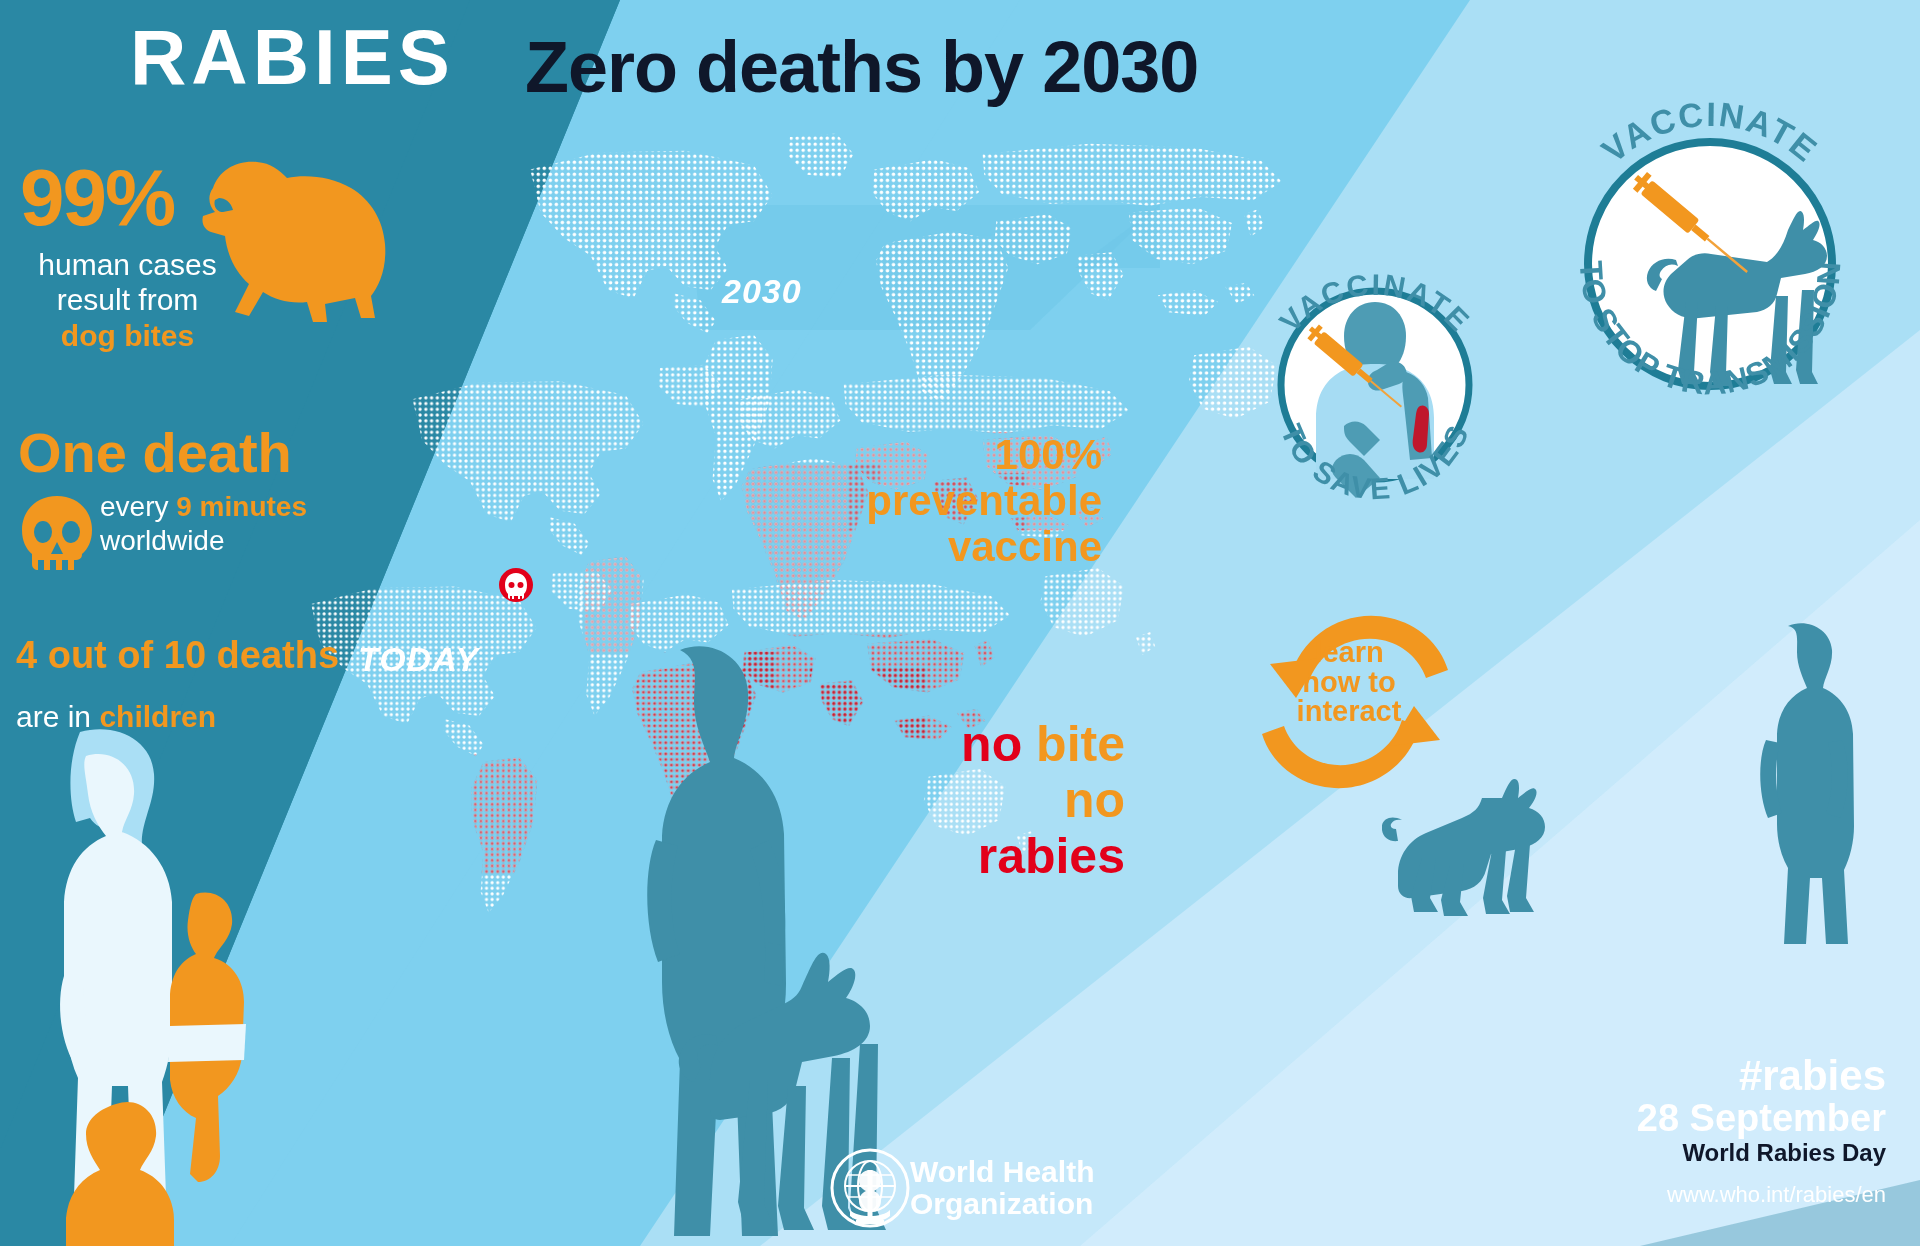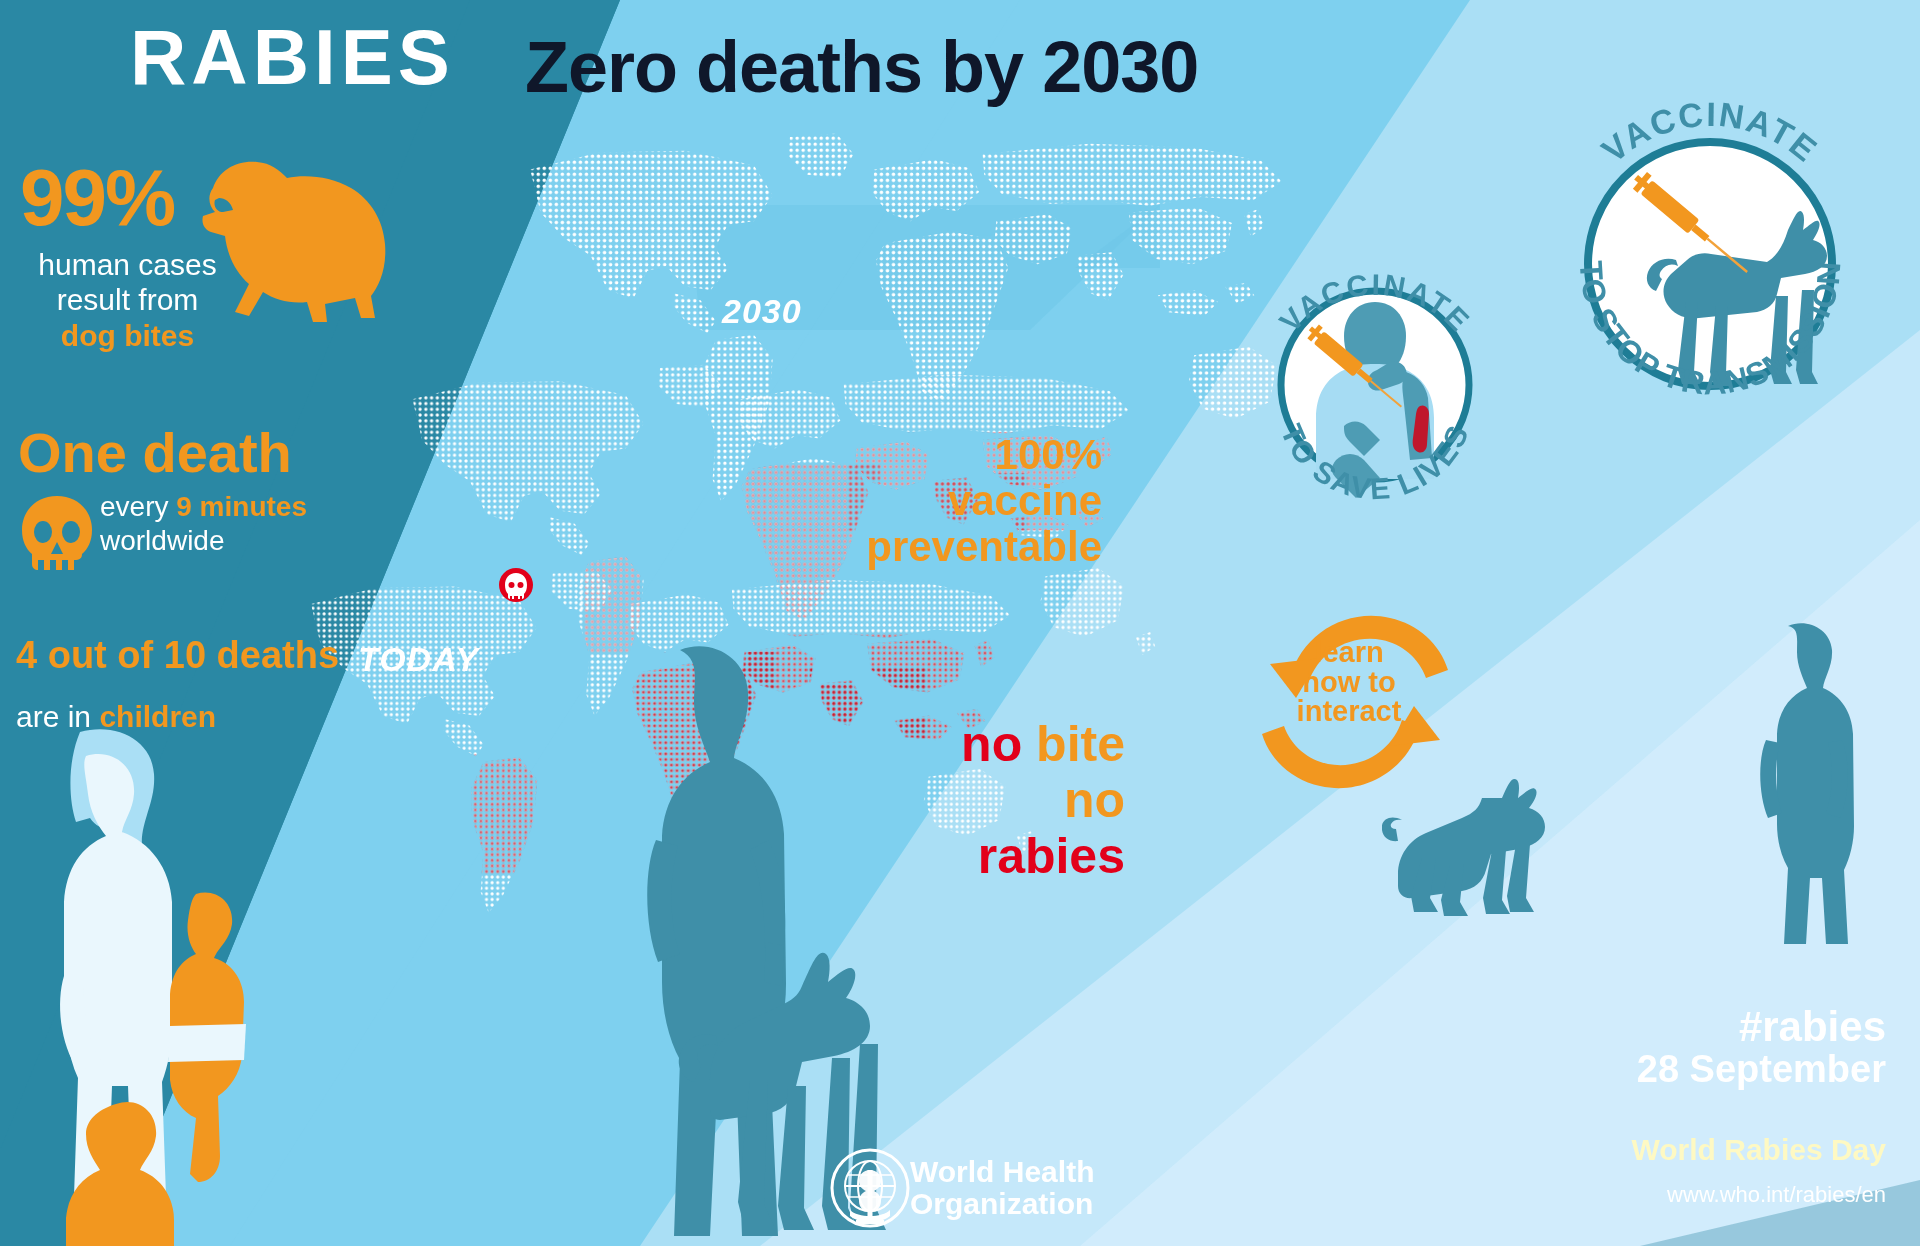--- a/index.html
+++ b/index.html
@@ -34,21 +34,21 @@
 
   
   .rabies-title{position:absolute;left:130px;top:12px;font-size:78px;font-weight:bold;
                 color:#ffffff;letter-spacing:5px;}
   .headline{position:absolute;left:525px;top:26px;font-size:72px;font-weight:bold;
             color:#0f172a;letter-spacing:-1px;white-space:nowrap;text-align:center;}
 
   
   .map-label{position:absolute;color:#ffffff;font-weight:bold;font-style:italic;
              font-size:34px;letter-spacing:1px;}
-  .label-2030{left:722px;top:272px;margin-top:20px;}
+  .label-2030{left:722px;top:272px;}
   .label-today{left:358px;top:640px;font-style:italic;}
 
   
   .vacc-prev{position:absolute;left:812px;top:432px;width:290px;text-align:right;
              font-size:42px;font-weight:bold;color:#f2971f;line-height:1.1;}
 
   
   .nobite{position:absolute;left:905px;top:716px;width:220px;text-align:right;
           font-size:50px;font-weight:bold;line-height:1.12;}
   .c-red{color:#e2001a;}
@@ -59,21 +59,21 @@
          font-size:29px;font-weight:bold;color:#f2971f;line-height:1.02;}
 
   
   .badge{position:absolute;}
   .badge svg{display:block;}
 
   
   .footer{position:absolute;right:34px;bottom:38px;text-align:right;}
   .footer .hashtag{font-size:42px;font-weight:bold;color:#ffffff;line-height:1.05;}
   .footer .date{font-size:38px;font-weight:bold;color:#ffffff;line-height:1.1;}
-  .footer .wrd{font-size:30px;font-weight:bold;color:#fef9c3;line-height:1.1;margin-top:42px;}
+  .footer .wrd{font-size:24px;font-weight:bold;color:#0f172a;line-height:1.1;}
   .footer .url{font-size:22px;color:#ffffff;margin-top:16px;}
 
   .who{position:absolute;left:830px;bottom:18px;display:flex;align-items:center;gap:0;}
   .who-text{color:#ffffff;font-size:30px;font-weight:bold;line-height:1.08;}
 </style>
 </head>
 <body>
 
 <div id="poster">
 
@@ -270,22 +270,22 @@
     <path fill="#ffffff" d="M17,5 C10,5 6,10 6,17 C6,21 7,24 9,26 L9,29
       C9,30 10,31 11,31 L11,28 L13,28 L13,31 L15,31 L15,28 L19,28 L19,31
       L21,31 L21,28 L23,28 L23,31 C24,31 25,30 25,29 L25,26
       C27,24 28,21 28,17 C28,10 24,5 17,5 Z"></path>
     <circle cx="12.5" cy="17" r="3" fill="#e2001a"></circle>
     <circle cx="21.5" cy="17" r="3" fill="#e2001a"></circle>
   </svg>
 
   <div class="vacc-prev">
     <div>100%</div>
+    <div>preventable</div>
     <div>vaccine</div>
-    <div>preventable</div>
   </div>
 
   <div class="badge" style="left:1240px;top:250px;">
     <svg width="270" height="270" viewBox="0 0 270 270">
       <defs>
         <path id="arcTop1" d="M 30,150 A 105,105 0 0 1 240,150"></path>
         <path id="arcBot1" d="M 36,150 A 99,99 0 0 0 234,150"></path>
       </defs>
       <circle cx="135" cy="135" r="94" fill="#ffffff" stroke="#1e7d96" stroke-width="7"></circle>
 

